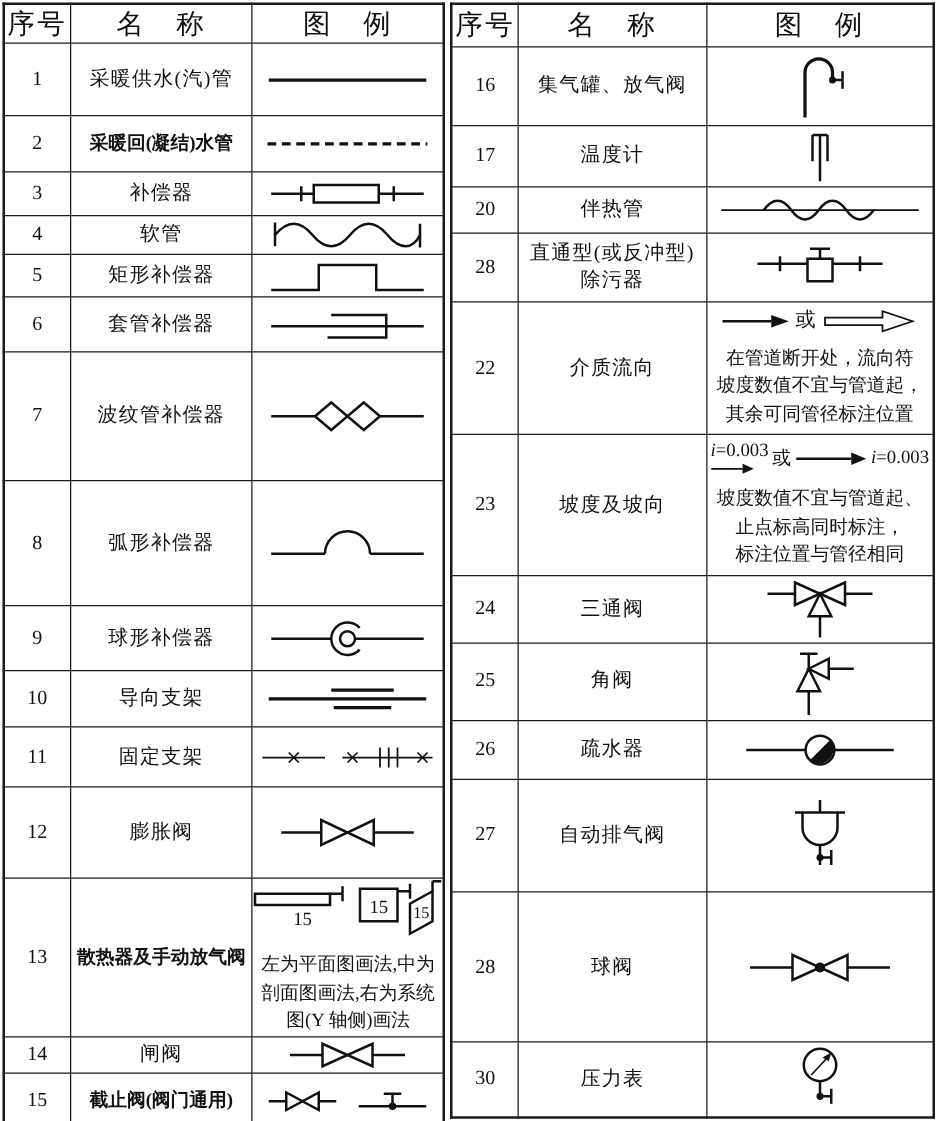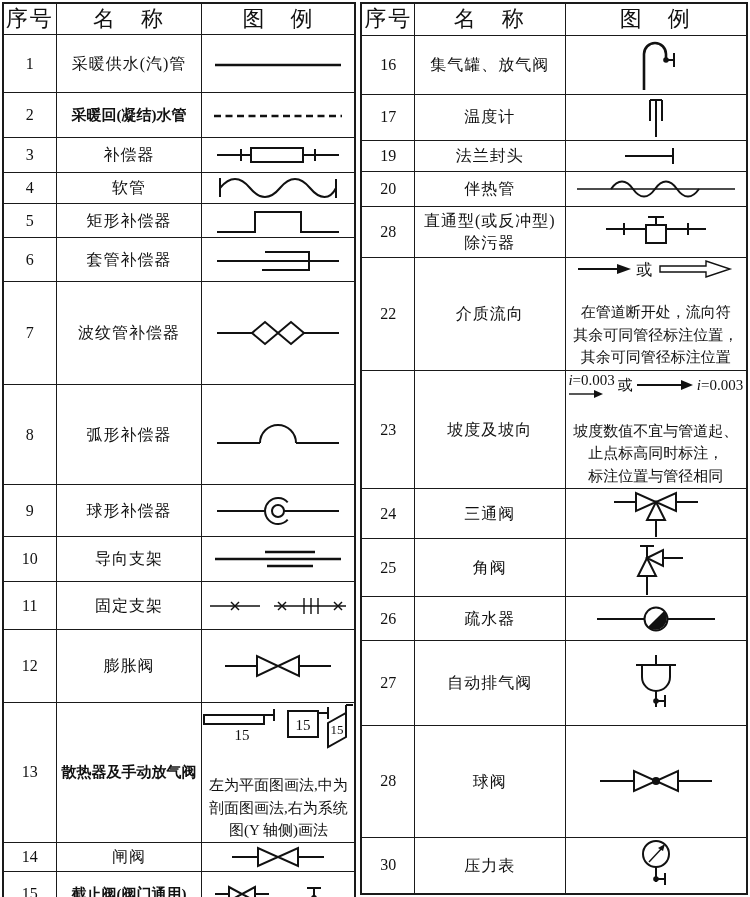--- a/index.html
+++ b/index.html
@@ -4,21 +4,21 @@
 <style>
   html,body{margin:0;padding:0;background:#fff;}
   .page{width:750px;height:897px;box-sizing:border-box;padding:2px;display:flex;gap:4px;
         font-family:"Liberation Serif","DejaVu Serif",serif;color:#111;background:#fff;}
   table{border-collapse:collapse;table-layout:fixed;border:2px solid #1a1a1a;}
   td{border:1px solid #1a1a1a;text-align:center;vertical-align:middle;padding:0;overflow:hidden;}
   .hd{font-size:22px;letter-spacing:2px;}
   .num{font-size:16px;}
   .name{font-size:16px;letter-spacing:1px;line-height:1.35;text-align:center;}
   .tight{font-size:15px;letter-spacing:0;font-weight:bold;}
-  .cap{font-size:15px;line-height:1.5;margin-top:21px;letter-spacing:0;}
+  .cap{font-size:15px;line-height:1.5;margin-top:8px;letter-spacing:0;}
   .sym{display:inline-block;vertical-align:middle;}
   .sym *{stroke:#111;stroke-width:2;fill:none;stroke-linecap:butt;}
   .sym .fw{fill:#fff;}
   .sym .fb{fill:#111;stroke:none;}
   .sym .thin{stroke-width:1.4;}
   .sym .thick{stroke-width:2.6;}
   .sym text{stroke:none;fill:#111;font-family:"Liberation Serif",serif;}
   .rowline{display:flex;align-items:center;justify-content:center;gap:3px;}
   .stack{display:flex;flex-direction:column;align-items:flex-start;}
   .slope{font-size:15px;}
@@ -254,28 +254,20 @@
   <td class="name">温度计</td>
   <td><svg class="sym" width="26" height="44" viewBox="0 0 26 44">
               <line x1="13" y1="5" x2="13" y2="42"></line>
               <line x1="7" y1="5" x2="7" y2="26"></line>
               <line x1="7" y1="5" x2="19" y2="5"></line>
               <line x1="19" y1="5" x2="19" y2="26"></line>
             </svg></td>
 </tr>
 
 
-<tr style="height:31px">
-  <td class="num">19</td>
-  <td class="name">法兰封头</td>
-  <td><svg class="sym" width="70" height="22" viewBox="0 0 70 22">
-              <line x1="4" y1="11" x2="52" y2="11"></line>
-              <line x1="52" y1="3" x2="52" y2="19"></line>
-            </svg></td>
-</tr>
 
 <tr style="height:34px">
   <td class="num">20</td>
   <td class="name">伴热管</td>
   <td><svg class="sym" width="160" height="24" viewBox="0 0 160 24">
               <line class="thin" x1="1" y1="12" x2="159" y2="12"></line>
               <path d="M35,12 C42,2 50,2 57,12 C64,22 72,22 79,12 C86,2 94,2 101,12 C108,22 116,22 123,12"></path>
             </svg></td>
 </tr>
 
@@ -304,21 +296,21 @@
                 <line x1="1" y1="7" x2="40" y2="7"></line>
                 <polygon class="fb" points="40,2 40,12 54,7"></polygon>
               </svg>
       <span class="name">或</span>
       <svg class="sym" width="78" height="20" viewBox="0 0 78 20">
                 <polygon class="fw thin" points="4,7 50,7 50,2 74,10 50,18 50,13 4,13"></polygon>
               </svg>
     </div>
     <div class="cap">
       <div>在管道断开处，流向符</div>
-      <div>其余可同管径标注位置，</div>
+      <div>坡度数值不宜与管道起，</div>
       <div>其余可同管径标注位置</div>
     </div>
   </td>
 </tr>
 
 <tr style="height:102px">
   <td class="num">23</td>
   <td class="name">坡度及坡向</td>
   <td>
     <div class="rowline">

